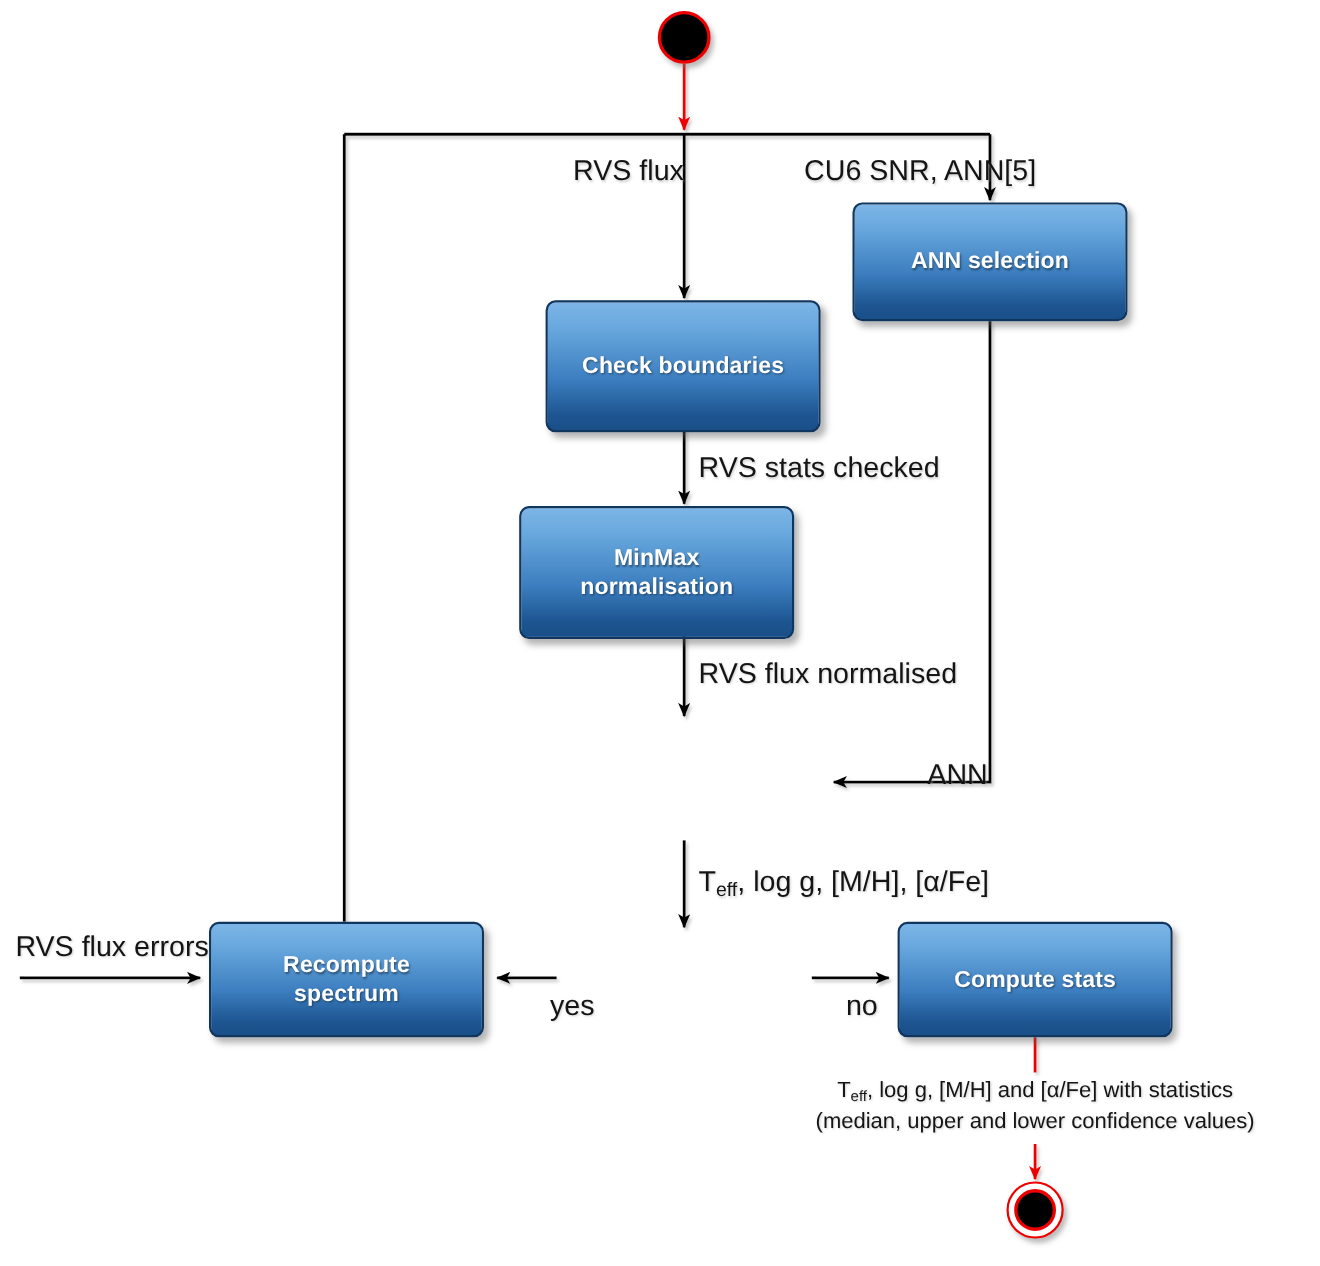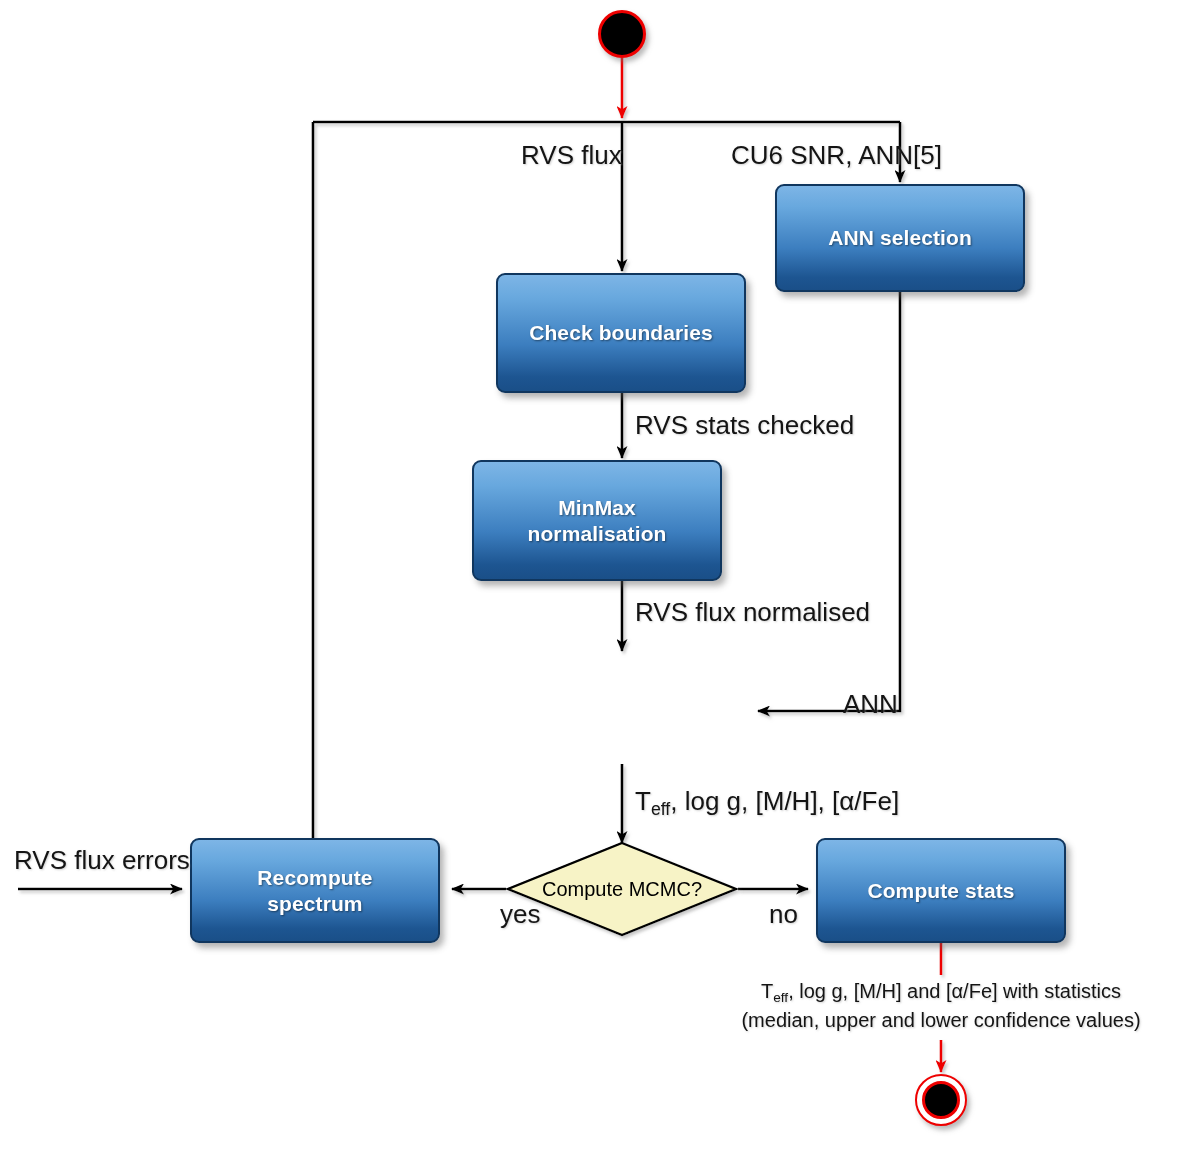--- a/index.html
+++ b/index.html
@@ -181,28 +181,20 @@
 
   <div class="node-box" style="left:816px; top:838px; width:250px; height:105px;">
     <span class="label">Compute stats</span>
   </div>
 
   <div class="node-box" style="left:190px; top:838px; width:250px; height:105px;">
     <span class="label">Recompute
 spectrum</span>
   </div>
 
-  <div class="decision" style="left:506px; top:841px; width:232px; height:96px;">
-    <svg width="232" height="96" viewBox="0 0 232 96">
-      <g filter="url(#edgeShadow)">
-        <polygon points="116,2 230,48 116,94 2,48" fill="#f7f3c6" stroke="#000000" stroke-width="2.4"></polygon>
-      </g>
-    </svg>
-    <div class="dec-label">Compute MCMC?</div>
-  </div>
 
   <div class="end-node" style="left:915px; top:1074px; width:52px; height:52px;">
     <div class="inner"></div>
   </div>
 
   <div class="edge-label" style="left:521px; top:140px;">RVS flux</div>
 
   <div class="edge-label" style="left:731px; top:140px;">CU6 SNR, ANN[5]</div>
 
   <div class="edge-label" style="left:635px; top:410px;">RVS stats checked</div>

